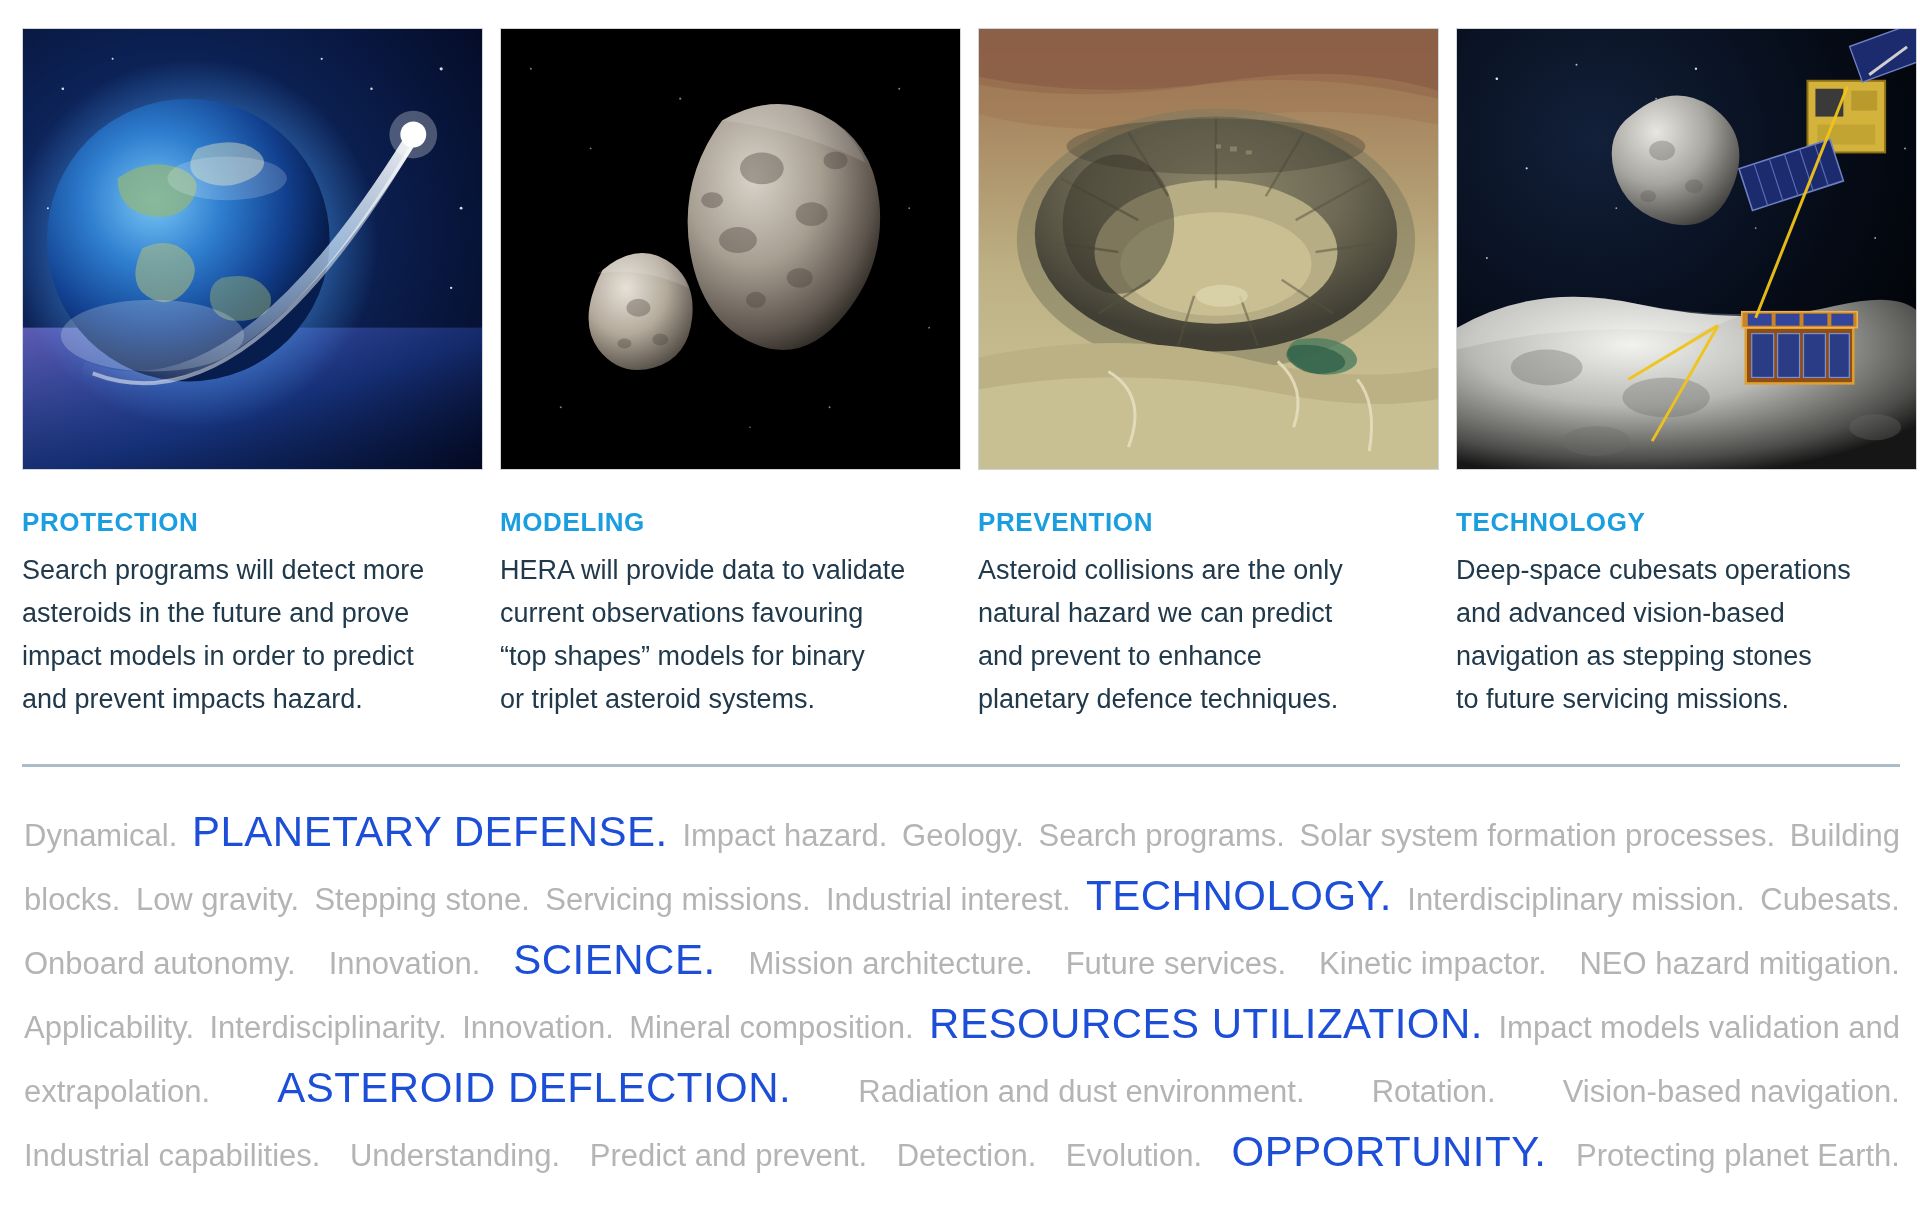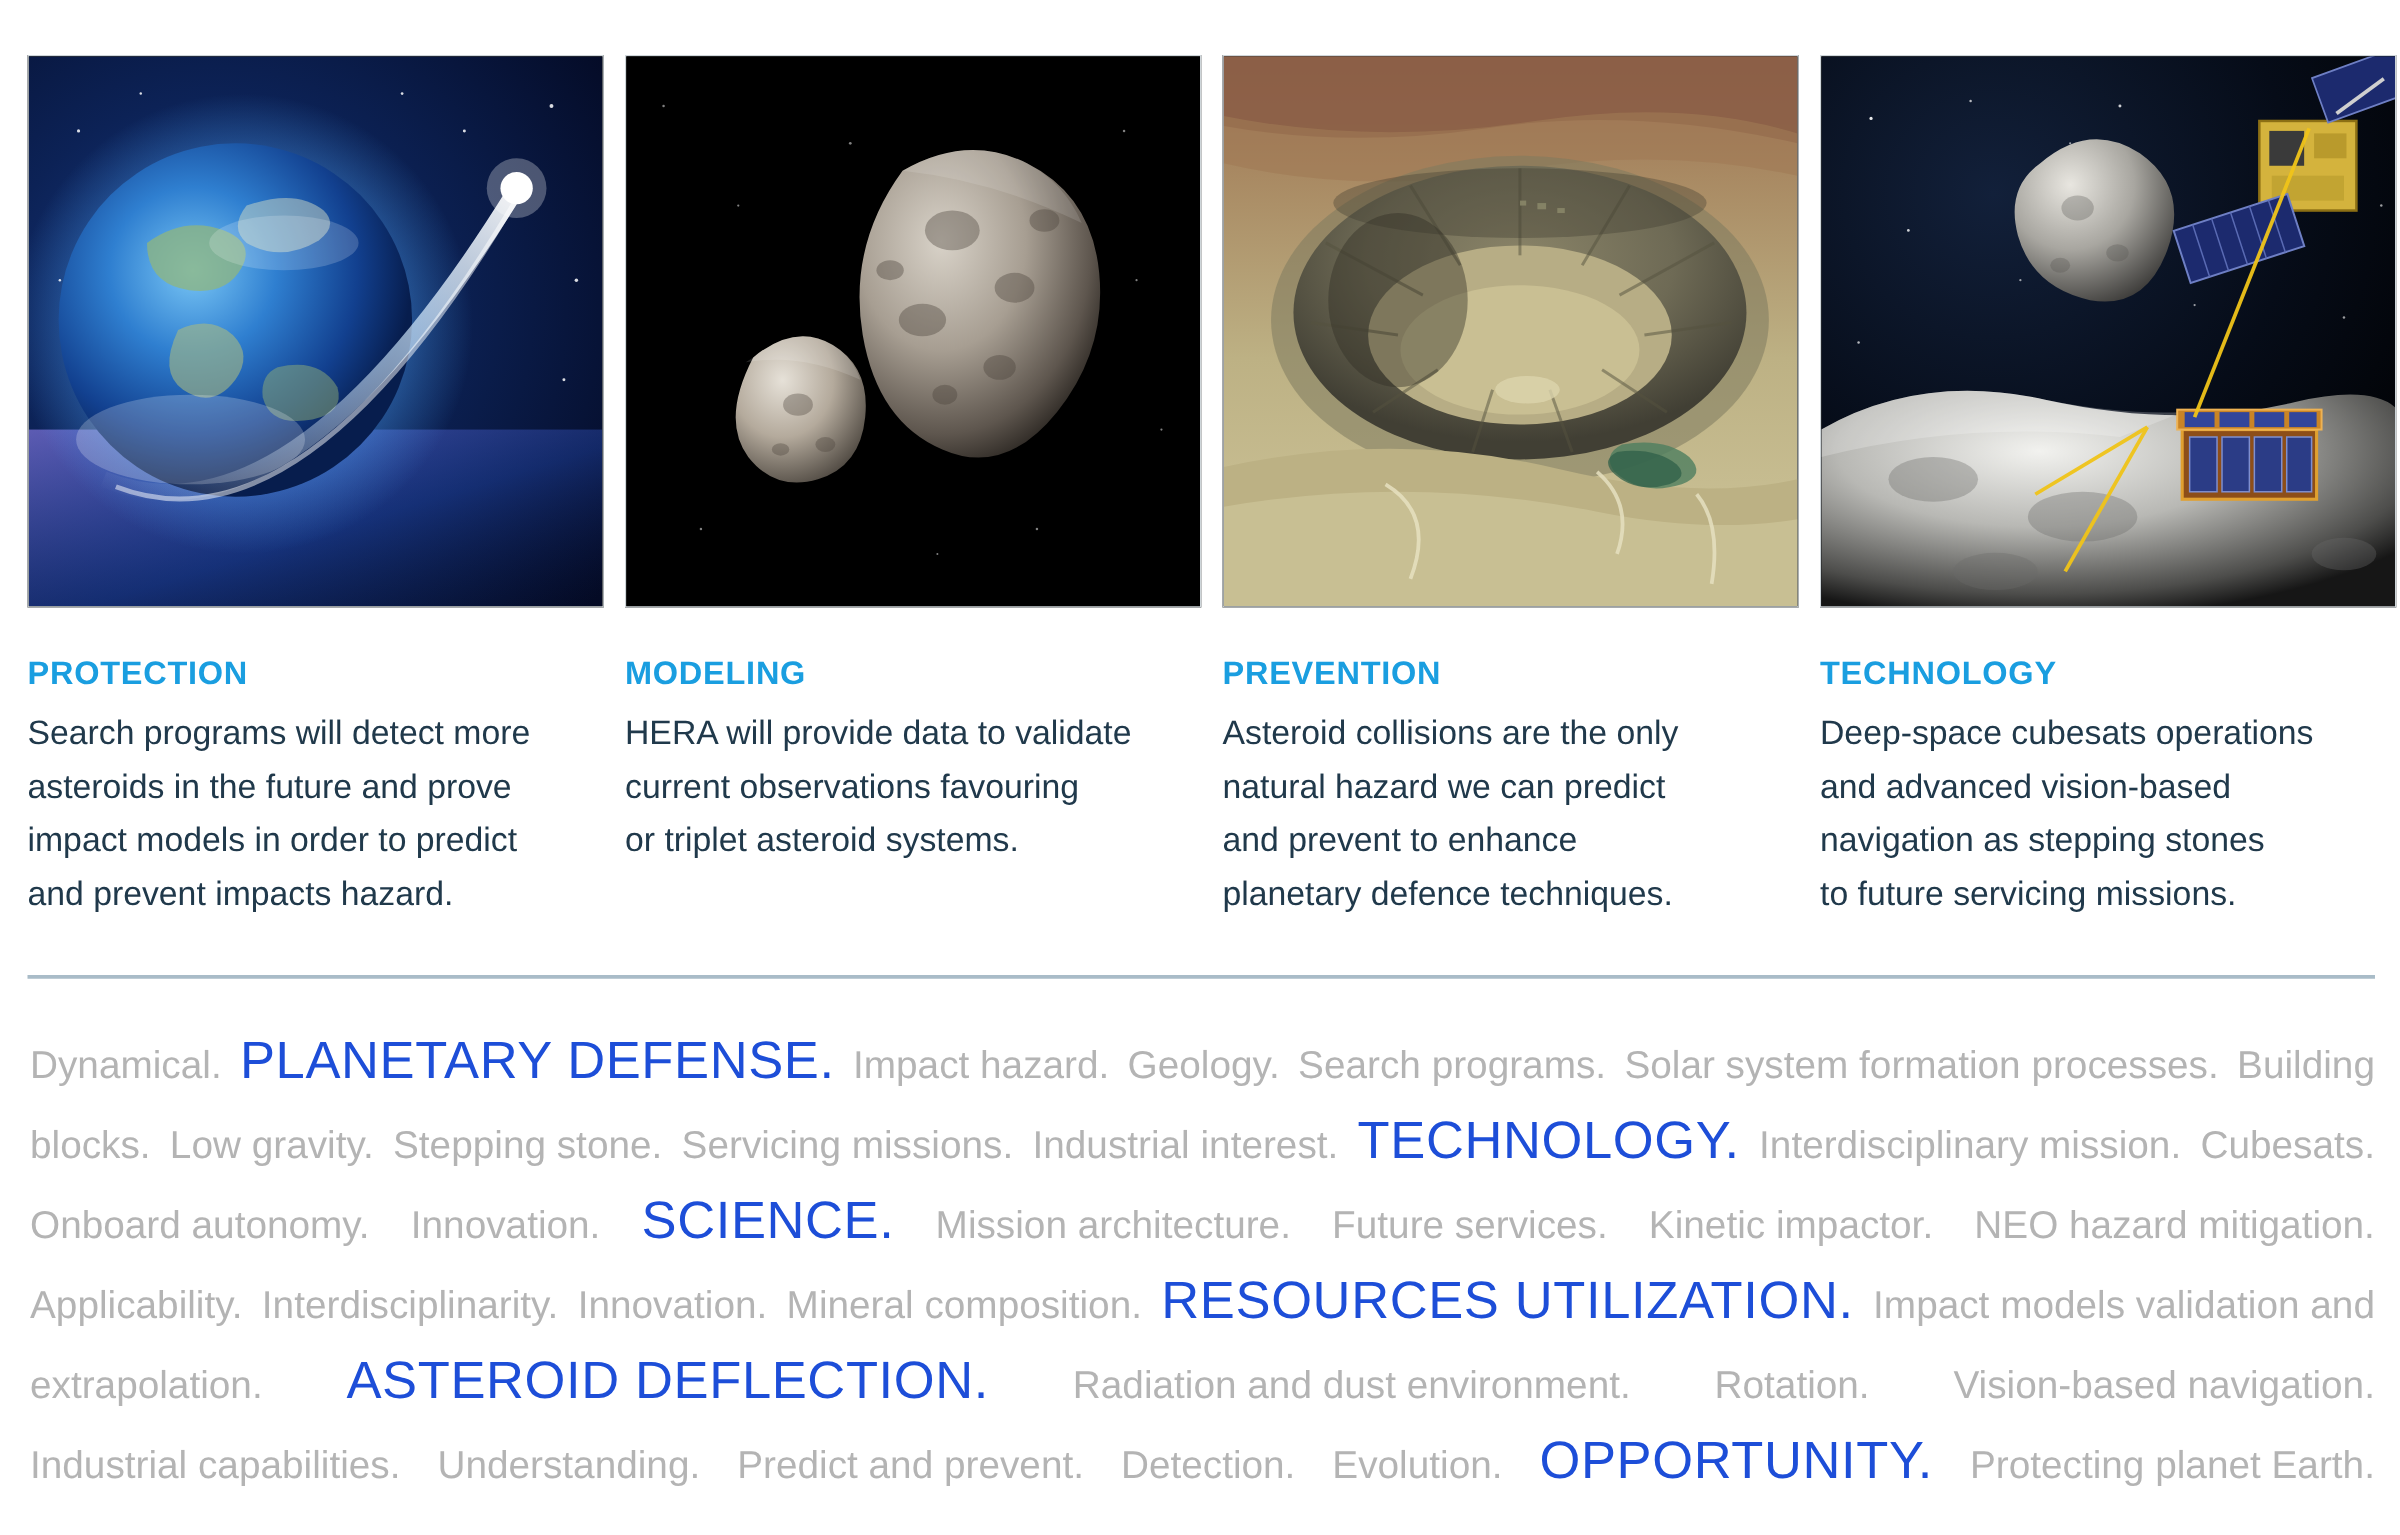--- a/index.html
+++ b/index.html
@@ -10,21 +10,20 @@
     background: #ffffff;
     font-family: "Liberation Sans", sans-serif;
     overflow: hidden;
   }
 
   .page {
     position: relative;
     width: 1920px;
     height: 1048px;
     background: #ffffff;
-    margin-top: 16px;
   }
 
   
   .cards {
     position: absolute;
     left: 22px;
     top: 28px;
     width: 1878px;
     display: flex;
     gap: 17px;
@@ -226,20 +225,21 @@
             <ellipse cx="160" cy="312" rx="8" ry="6"></ellipse>
             <ellipse cx="124" cy="316" rx="7" ry="5"></ellipse>
           </g>
           <path d="M102 242 q34 -28 64 -10 q16 10 22 28 q-48 -22 -92 -14z" fill="#ffffff" opacity="0.14"></path>
         </svg>
       </div>
       <div class="card-title">MODELING</div>
       <div class="card-body">
         <div>HERA will provide data to validate</div>
         <div>current observations favouring</div>
+        <div>“top shapes” models for binary</div>
         <div>or triplet asteroid systems.</div>
       </div>
     </div>
 
     <div class="card">
       <div class="card-thumb">
         <svg viewBox="0 0 461 442" preserveAspectRatio="none">
           <defs>
             <linearGradient id="g3ground" x1="0%" y1="0%" x2="0%" y2="100%">
               <stop offset="0%" stop-color="#9a6b4f"></stop>

